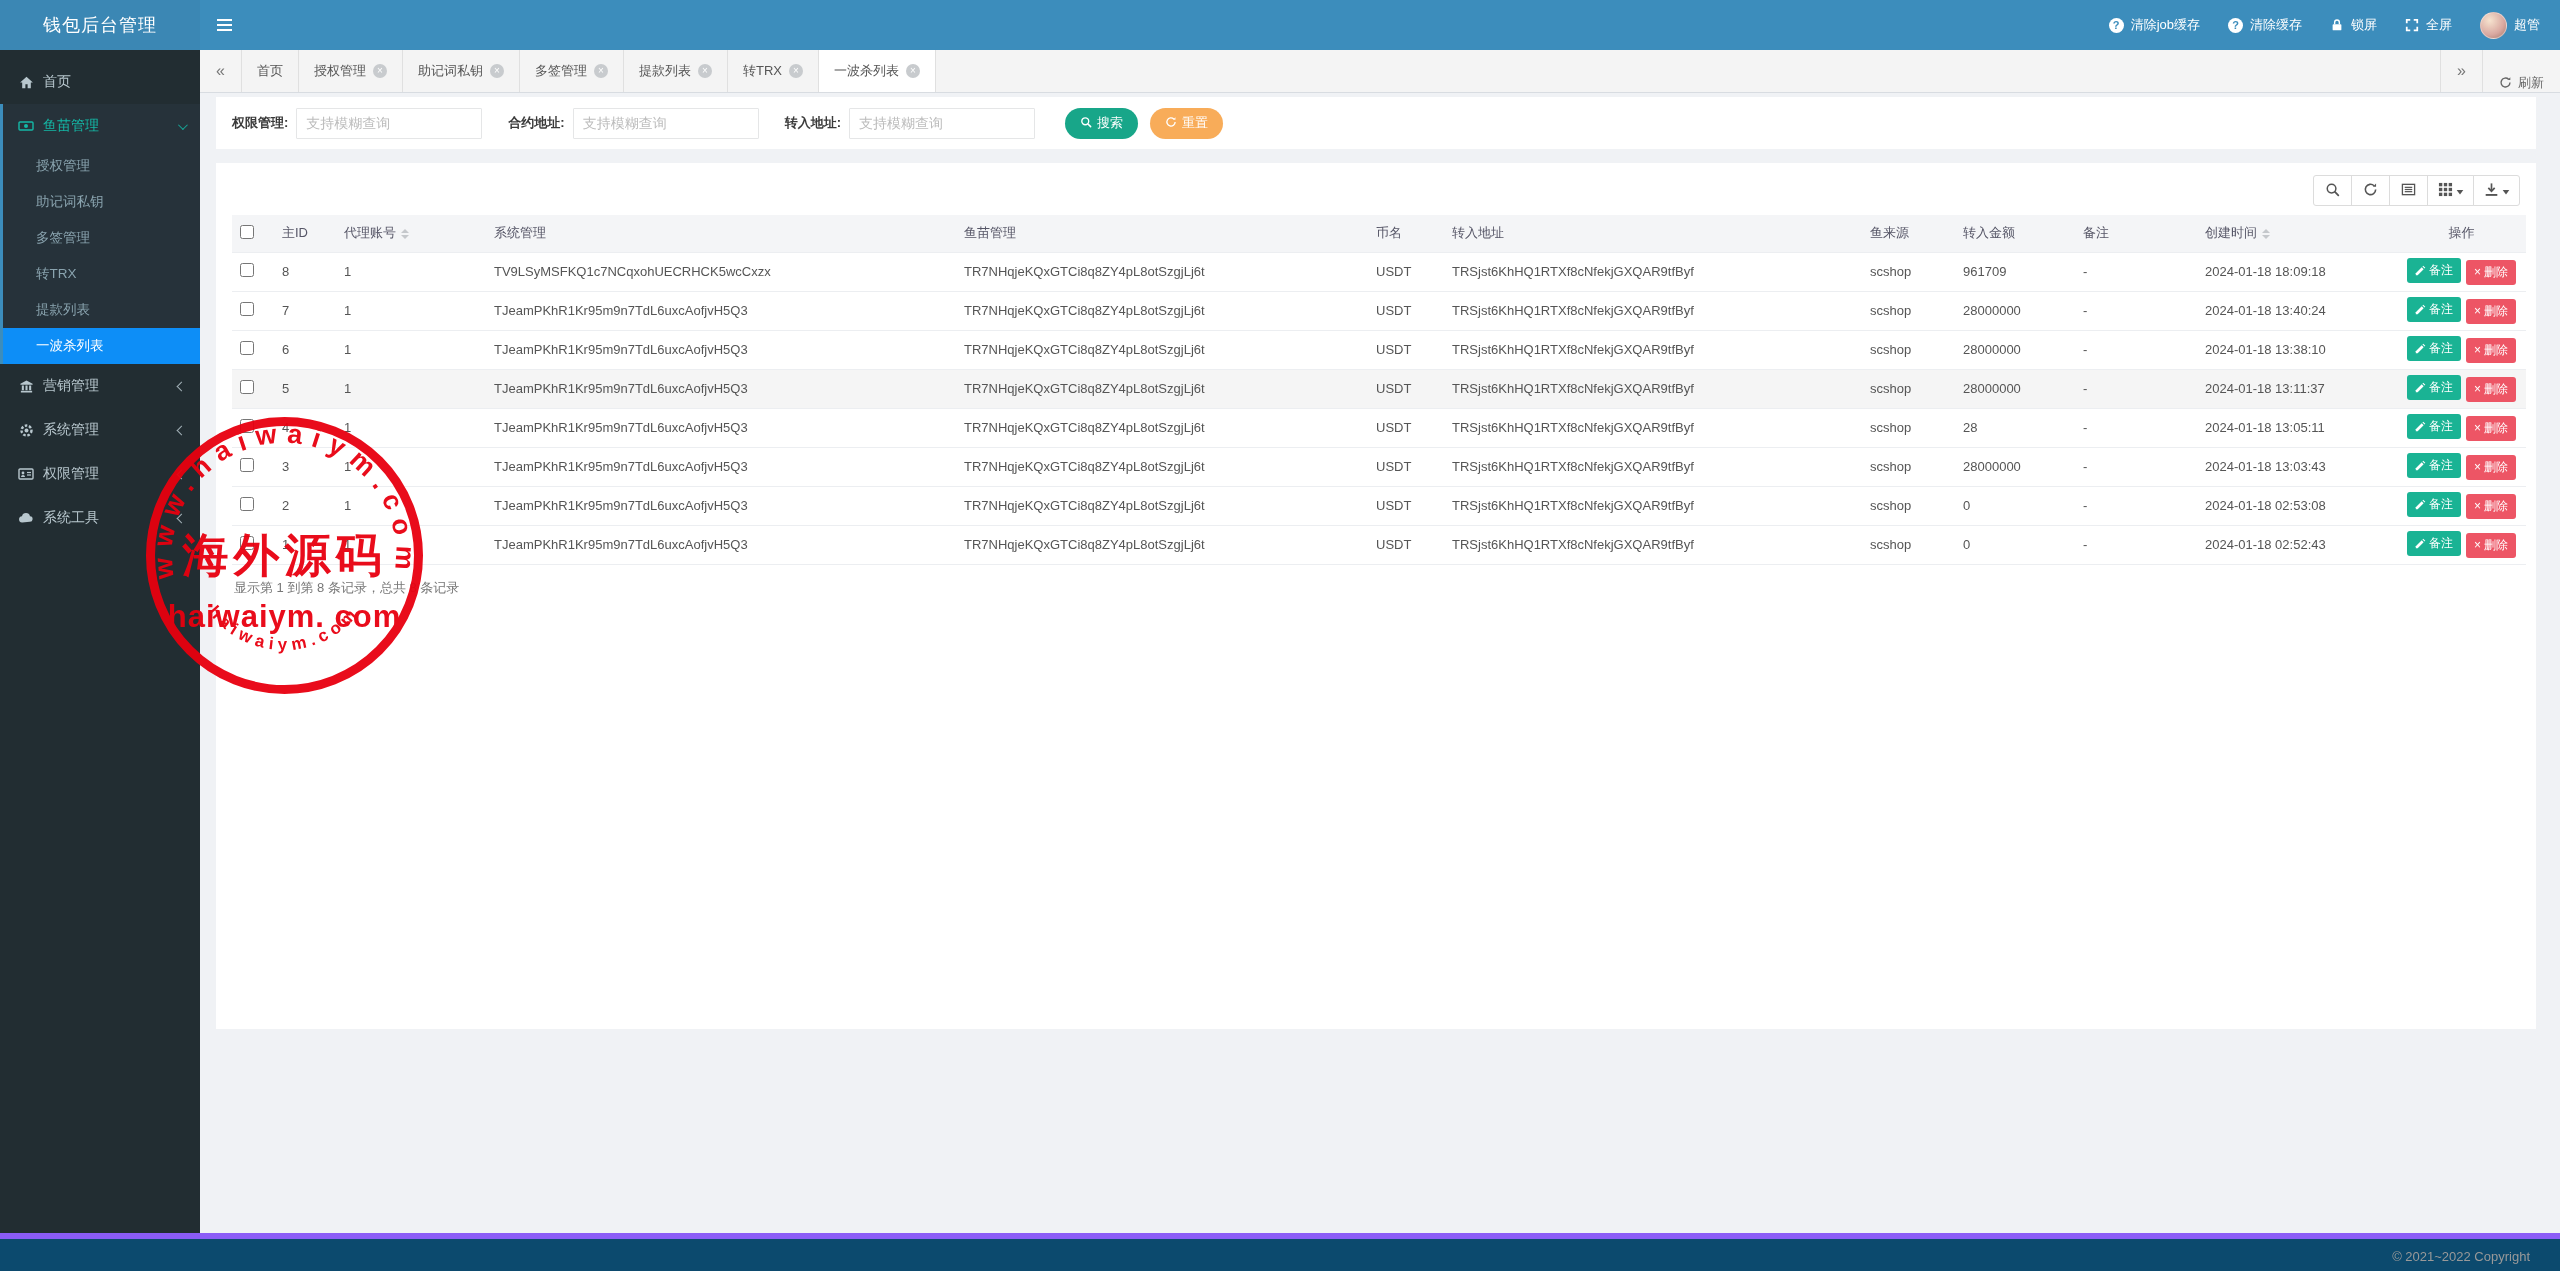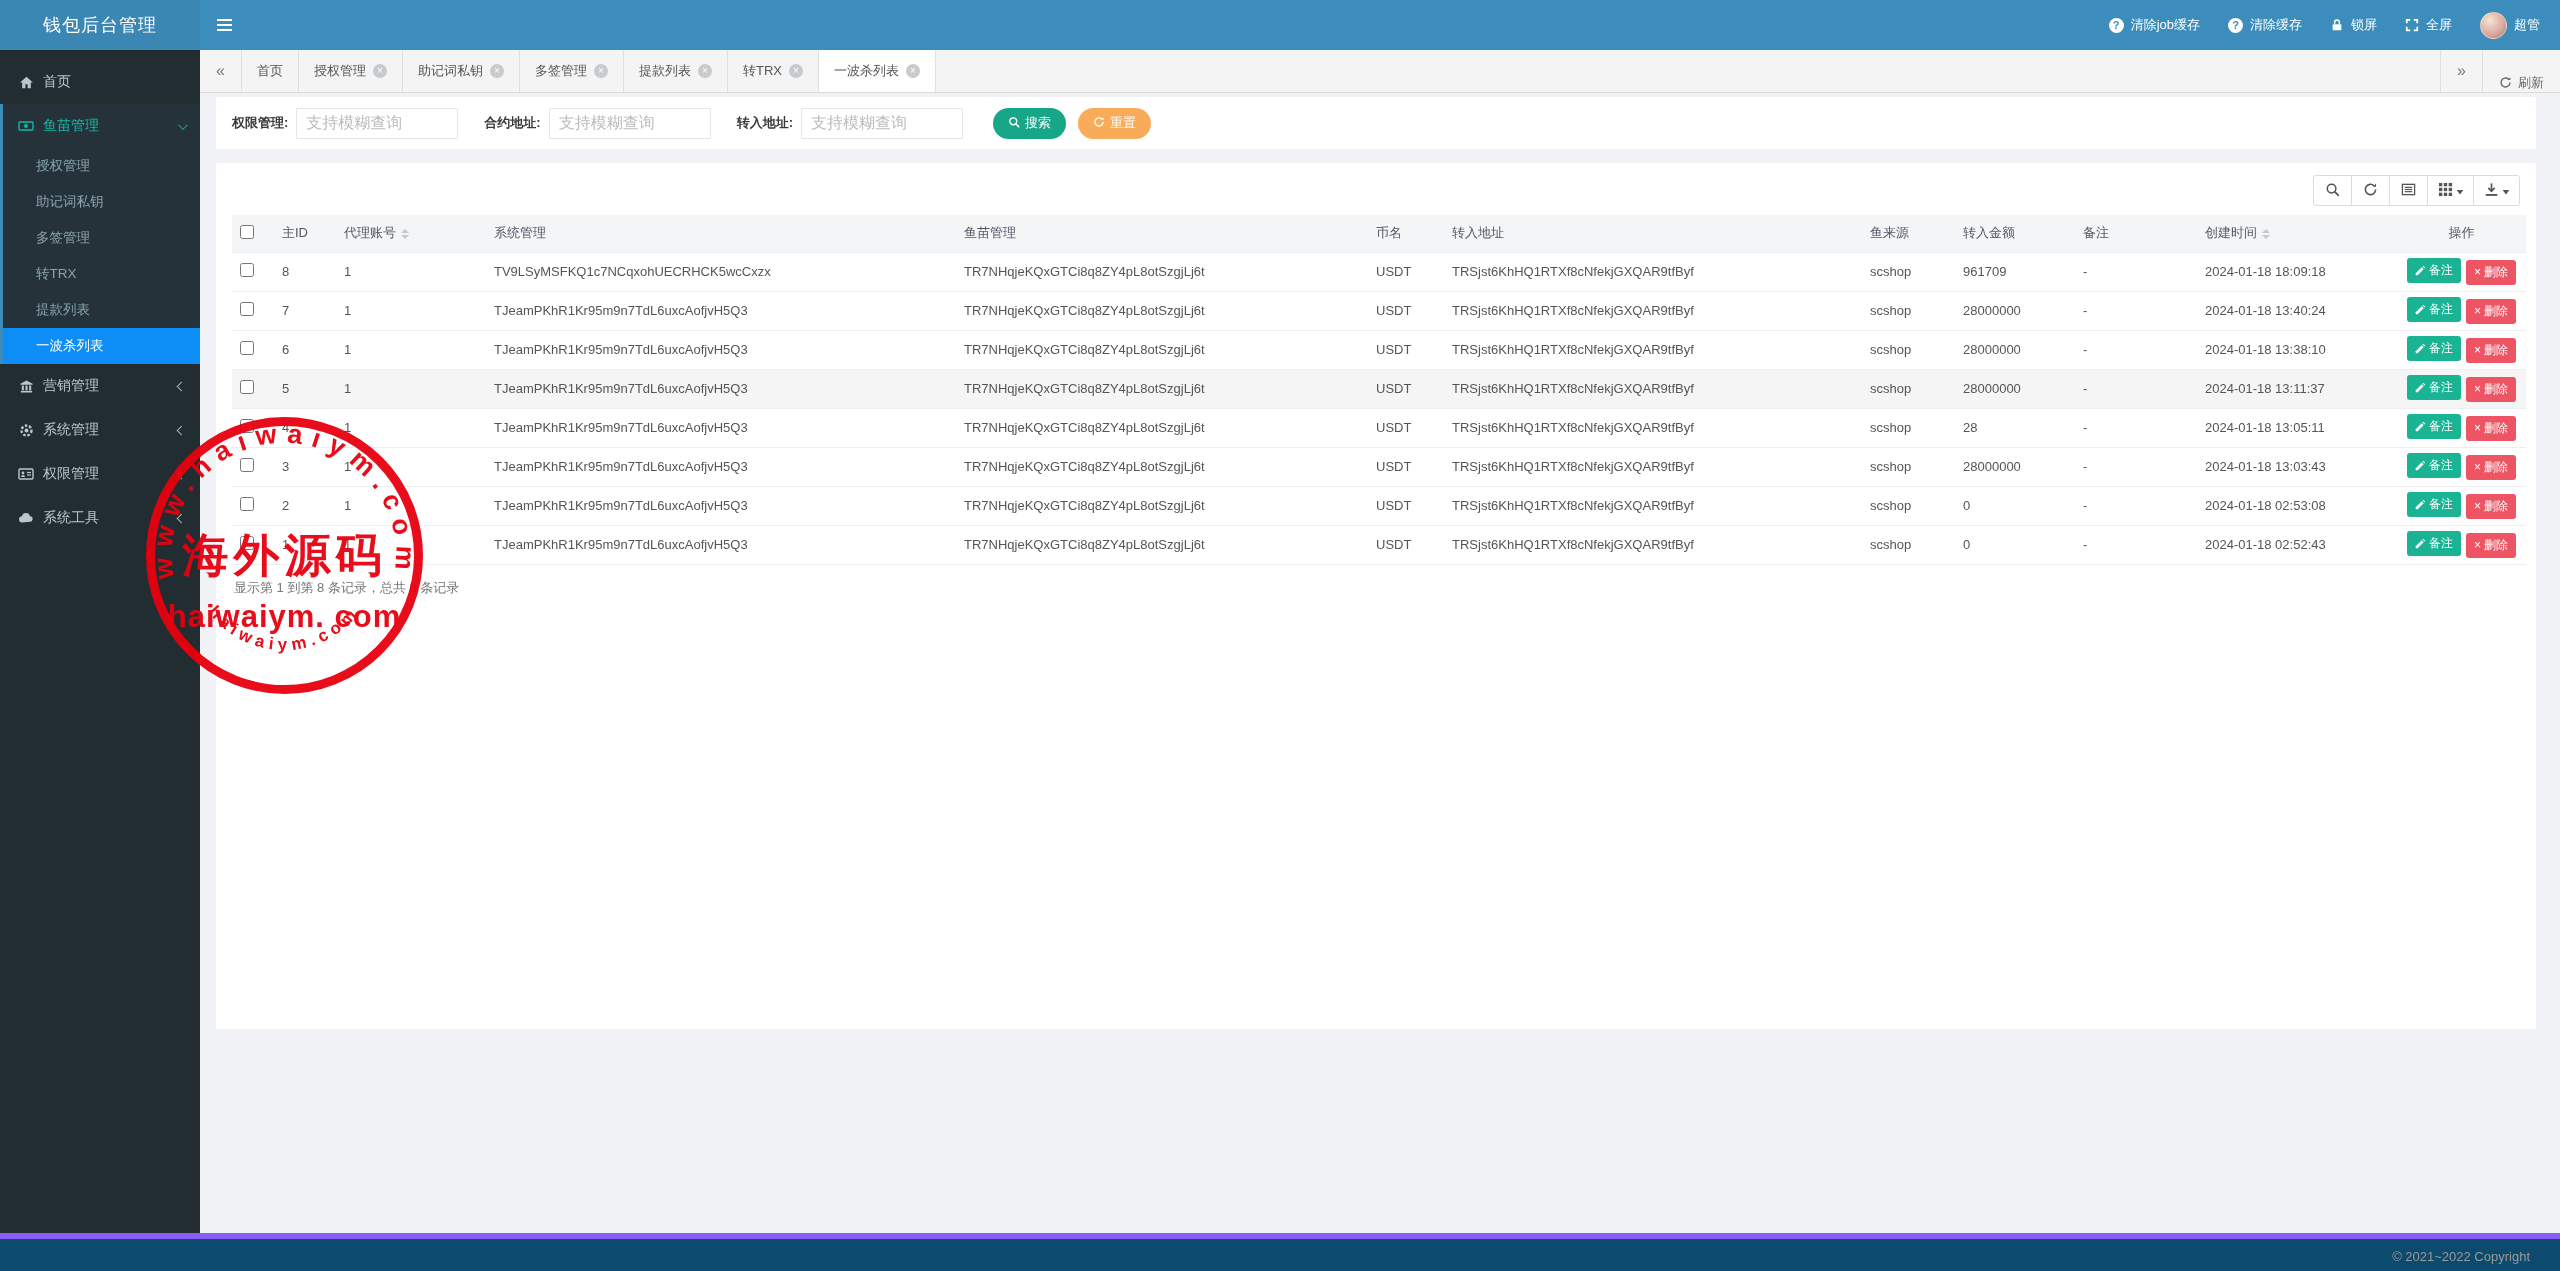--- a/index.html
+++ b/index.html
@@ -48,21 +48,21 @@
   .tab.tab-active { background:#fff; }
   .tab-close { width:14px; height:14px; border-radius:50%; background:#c8cbce; color:#fff; font-size:10px; line-height:13px; text-align:center; }
   .tabs-wrap { display:flex; align-items:stretch; flex:1; }
   .tab-refresh { display:flex; align-items:flex-end; gap:6px; padding:0 16px; color:#666; border-left:1px solid #e0e0e0; cursor:pointer; }
 
   
   .content { position:absolute; top:93px; left:200px; right:0; bottom:38px; background:#f0f2f5; padding:4px 24px 0 16px; overflow:hidden; }
   .search-panel { background:#fff; height:52px; display:flex; align-items:center; padding:0 16px; gap:26px; }
   .field { display:flex; align-items:center; gap:8px; }
   .field label { font-weight:bold; color:#3a3a3a; font-size:13px; }
-  .field input { width:162px; height:31px; border:1px solid #e5e6e7; padding:0 9px; font-size:16px; color:#555; outline:none; border-radius:1px; }
+  .field input { width:186px; height:31px; border:1px solid #e5e6e7; padding:0 9px; font-size:14px; color:#555; outline:none; border-radius:1px; }
   .field input::placeholder { color:#bcbcbc; }
   .btn-pill { display:inline-flex; align-items:center; gap:5px; height:31px; padding:0 15px; border:none; border-radius:16px; color:#fff; font-size:13px; cursor:pointer; }
   .btn-search { background:#18a689; margin-left:4px; }
   .btn-reset { background:#f8ac59; }
 
   .card { background:#fff; margin-top:14px; height:866px; padding:6px 16px 14px; }
   .toolbar { display:flex; justify-content:flex-end; padding:6px 0 9px; }
   .btn-group { display:flex; }
   .tb-btn { width:39px; height:31px; background:#fff; border:1px solid #dcdcdc; margin-left:-1px; display:flex; align-items:center; justify-content:center; gap:3px; color:#555; cursor:pointer; }
   .tb-btn:first-child { border-radius:3px 0 0 3px; margin-left:0; }

